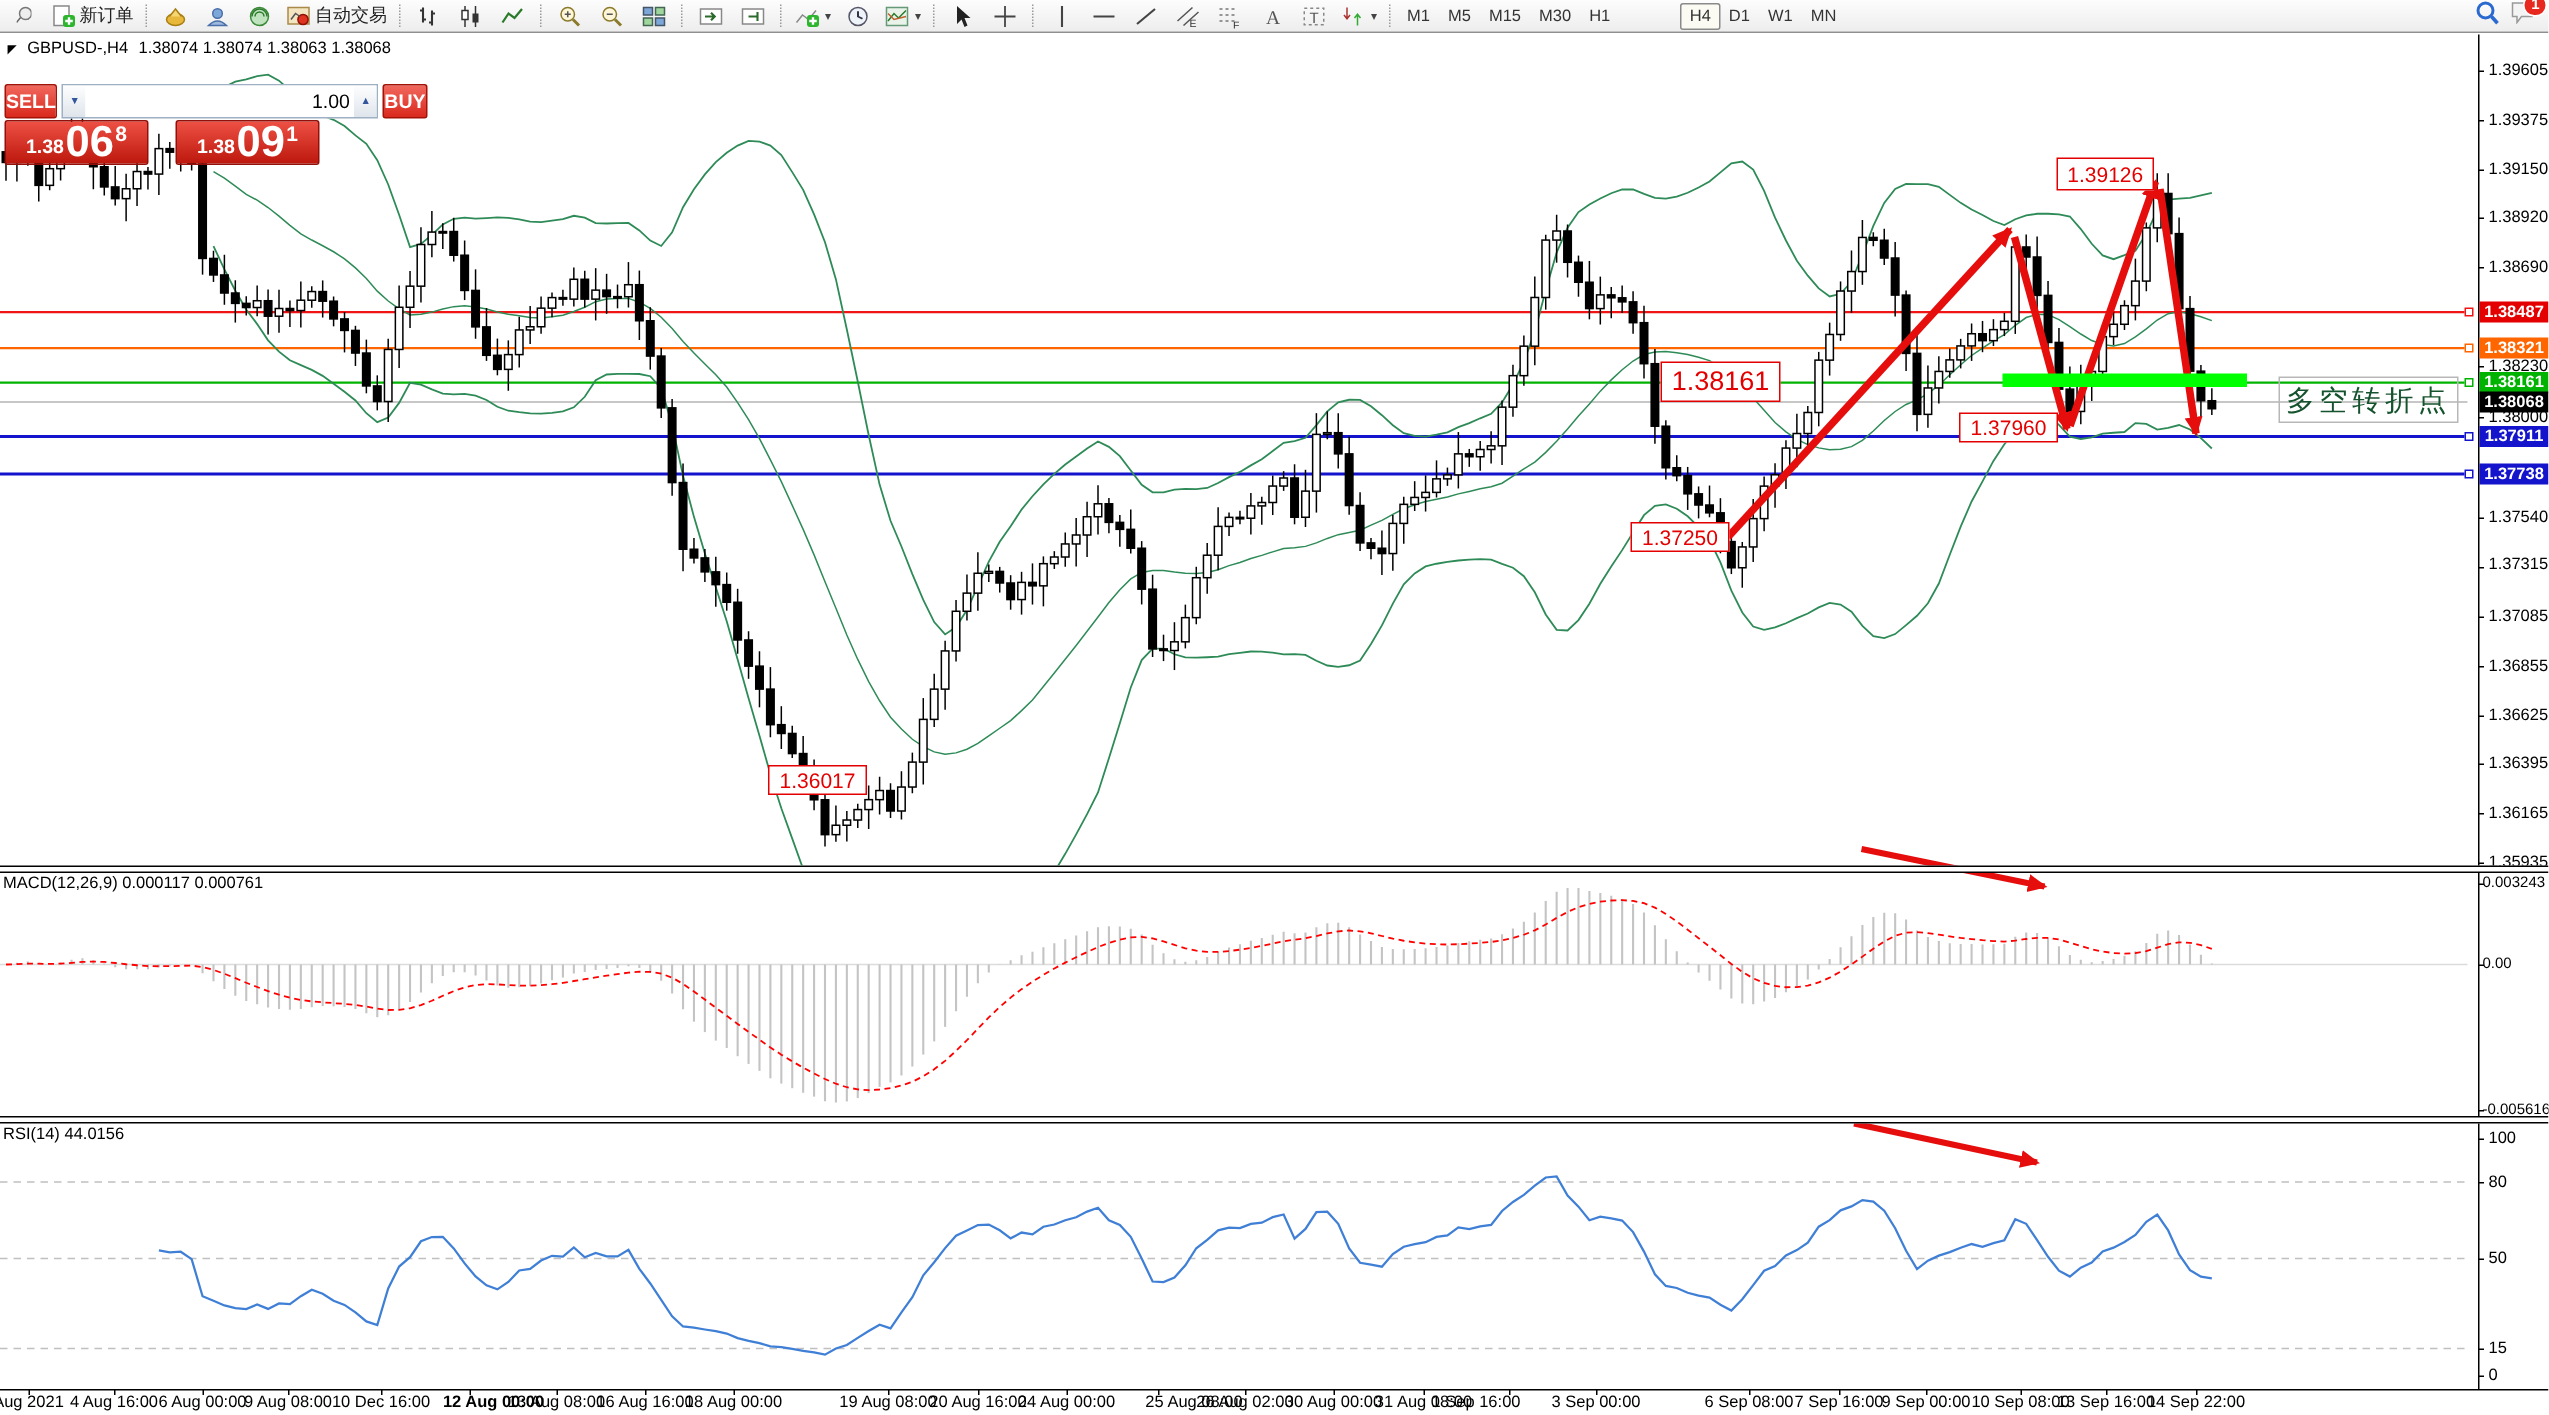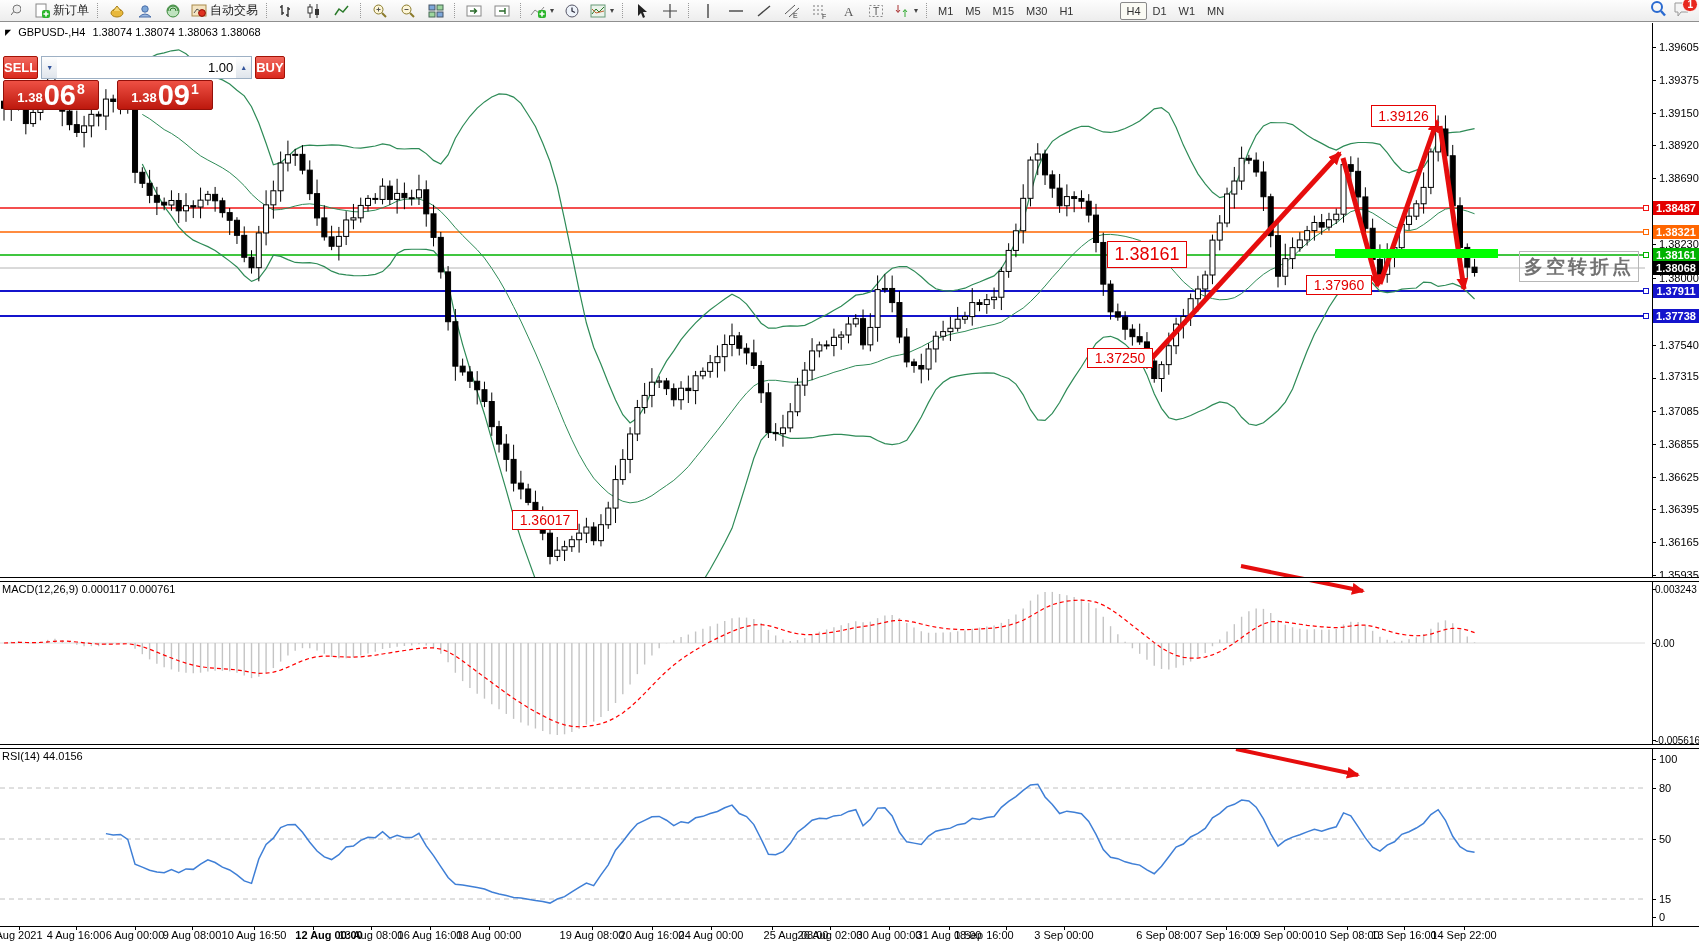--- a/index.html
+++ b/index.html
@@ -1002,21 +1002,21 @@
   </div>
 </div>
 
 <div class="ind-label" style="left:2px;top:583px">
   <span>MACD(12,26,9)</span> <span>0.000117 0.000761</span>
 </div>
 <div class="ind-label" style="left:2px;top:750px">
   <span>RSI(14)</span> <span>44.0156</span>
 </div>
 
-<div class="note-text" id="note" style="left: 1519px; top: 251px; width: 118px; height: 29px; color: #737373; font-size: 19px; letter-spacing: 3px; font-weight: bold;">多空转折点</div>
+<div class="note-text" id="note" style="left: 1519px; top: 251px; width: 118px; height: 29px; color: #14532d; font-size: 19px; letter-spacing: 3px;">多空转折点</div>
 
 <div id="overlays">
     <div class="axis-label" style="left: 1659px; top: 47px;">1.39605</div>
     <div class="tickdash" style="left: 1652px; top: 47px;"></div>
     <div class="axis-label" style="left: 1659px; top: 80px;">1.39375</div>
     <div class="tickdash" style="left: 1652px; top: 80px;"></div>
     <div class="axis-label" style="left: 1659px; top: 113px;">1.39150</div>
     <div class="tickdash" style="left: 1652px; top: 113px;"></div>
     <div class="axis-label" style="left: 1659px; top: 145px;">1.38920</div>
     <div class="tickdash" style="left: 1652px; top: 145px;"></div>
@@ -1059,21 +1059,21 @@
     <div class="axis-label" style="left: 1659px; top: 917px;">0</div>
     <div class="tickdash" style="left: 1652px; top: 917px;"></div>
     <div class="time-label" style="left: 19px;">Aug 2021</div>
     <div class="time-tick" style="left: 19px;"></div>
     <div class="time-label" style="left: 76px;">4 Aug 16:00</div>
     <div class="time-tick" style="left: 76px;"></div>
     <div class="time-label" style="left: 135px;">6 Aug 00:00</div>
     <div class="time-tick" style="left: 135px;"></div>
     <div class="time-label" style="left: 192px;">9 Aug 08:00</div>
     <div class="time-tick" style="left: 192px;"></div>
-    <div class="time-label" style="left: 254px;">10 Aug 16:50</div>
+    <div class="time-label" style="left: 254px;">10 Dec 16:00</div>
     <div class="time-tick" style="left: 254px;"></div>
     <div class="time-label" style="left: 329px; font-weight: bold;">12 Aug 00:00</div>
     <div class="time-tick" style="left: 313px;"></div>
     <div class="time-label" style="left: 371px;">13 Aug 08:00</div>
     <div class="time-tick" style="left: 371px;"></div>
     <div class="time-label" style="left: 430px;">16 Aug 16:00</div>
     <div class="time-tick" style="left: 430px;"></div>
     <div class="time-label" style="left: 489px;">18 Aug 00:00</div>
     <div class="time-tick" style="left: 489px;"></div>
     <div class="time-label" style="left: 592px;">19 Aug 08:00</div>

